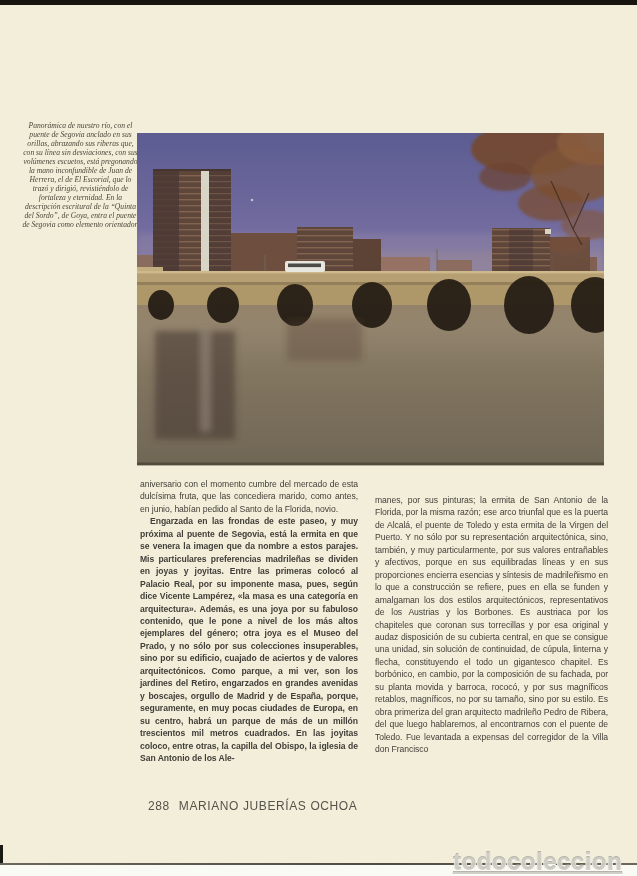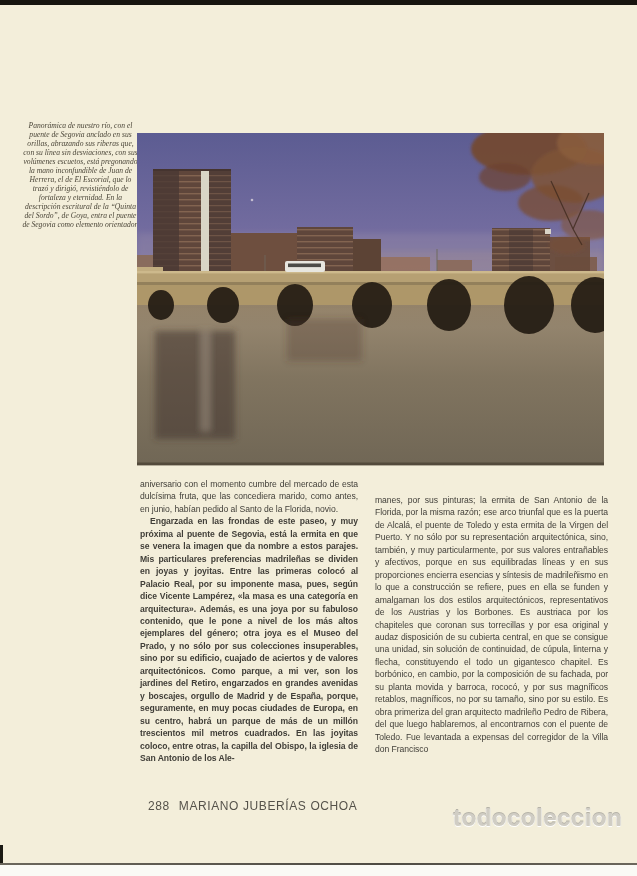--- a/index.html
+++ b/index.html
@@ -42,26 +42,27 @@
   .page-footer .pagenum{margin-right:9px;}
   .bottom-edge-line{
     position:absolute;left:0;top:863px;width:637px;height:2px;
     background:linear-gradient(90deg,#6b675c,#4e4b43 60%,#6b675c);
   }
   .bottom-white-strip{
     position:absolute;left:0;top:865px;width:637px;height:11px;
     background:#fafaf5;
   }
   .watermark{
-    position:absolute;left:453px;top:804px;
+    position:absolute;left:453px;top:848px;
     font-family:"Liberation Sans",sans-serif;font-weight:bold;
     font-size:24px;letter-spacing:.5px;
     color:var(--watermark_ink,#cfccc3);
     text-shadow:0 1px 0 #ffffff,0 -1px 0 #b3b0a6,1px 0 0 #e8e6df,-1px 0 0 #e8e6df;
     opacity:.95;
+    text-decoration:underline;
   }
 </style>
 </head>
 <body>
 
 <div class="top-scan-bar"></div>
 <div class="left-scan-nub"></div>
 
 <div class="photo-caption">Panorámica de nuestro río, con el puente de Segovia anclado en sus orillas, abrazando sus riberas que, con su línea sin desviaciones, con sus volúmenes escuetos, está pregonando la mano inconfundible de Juan de Herrera, el de El Escorial, que lo trazó y dirigió, revistiéndolo de fortaleza y eternidad. En la descripción escritural de la “Quinta del Sordo”, de Goya, entra el puente de Segovia como elemento orientador.</div>
 

